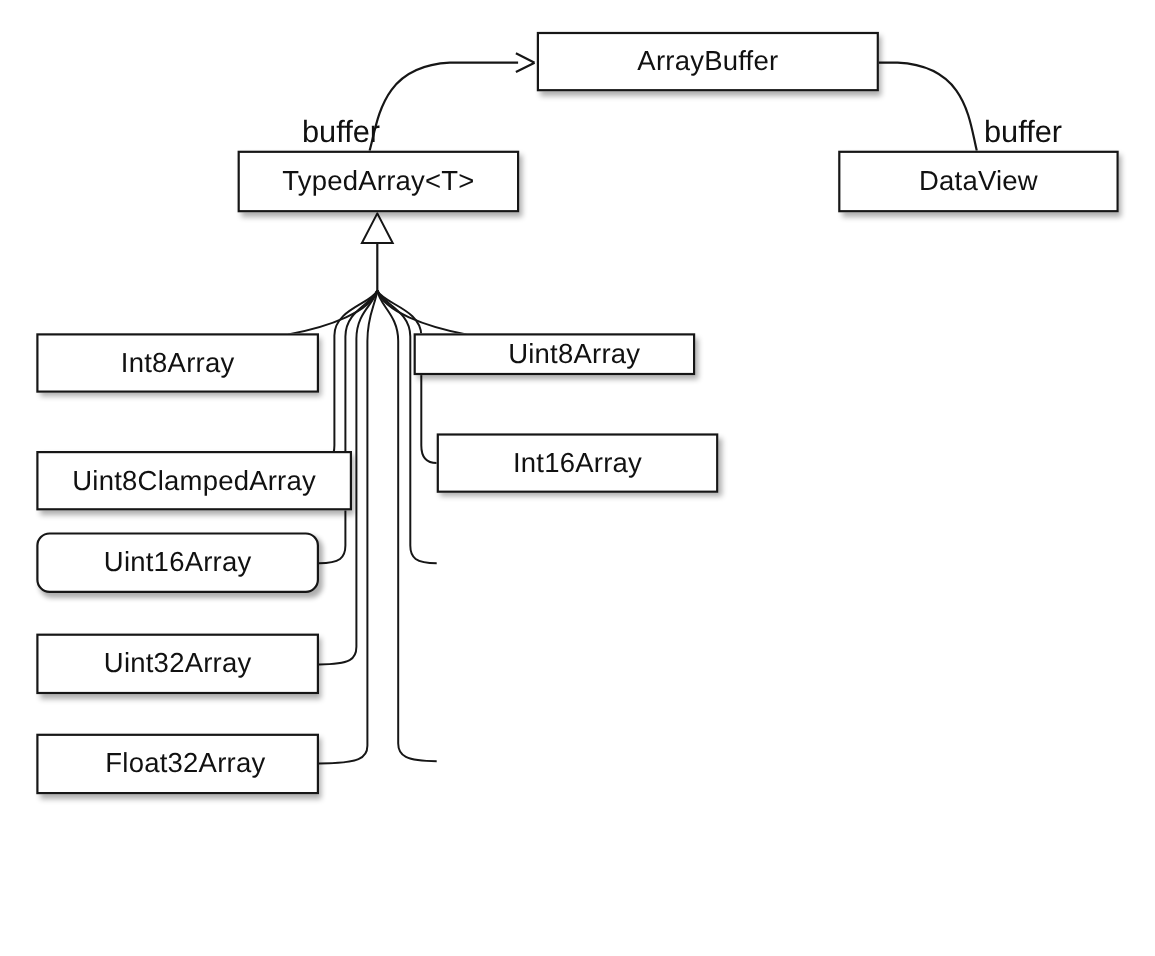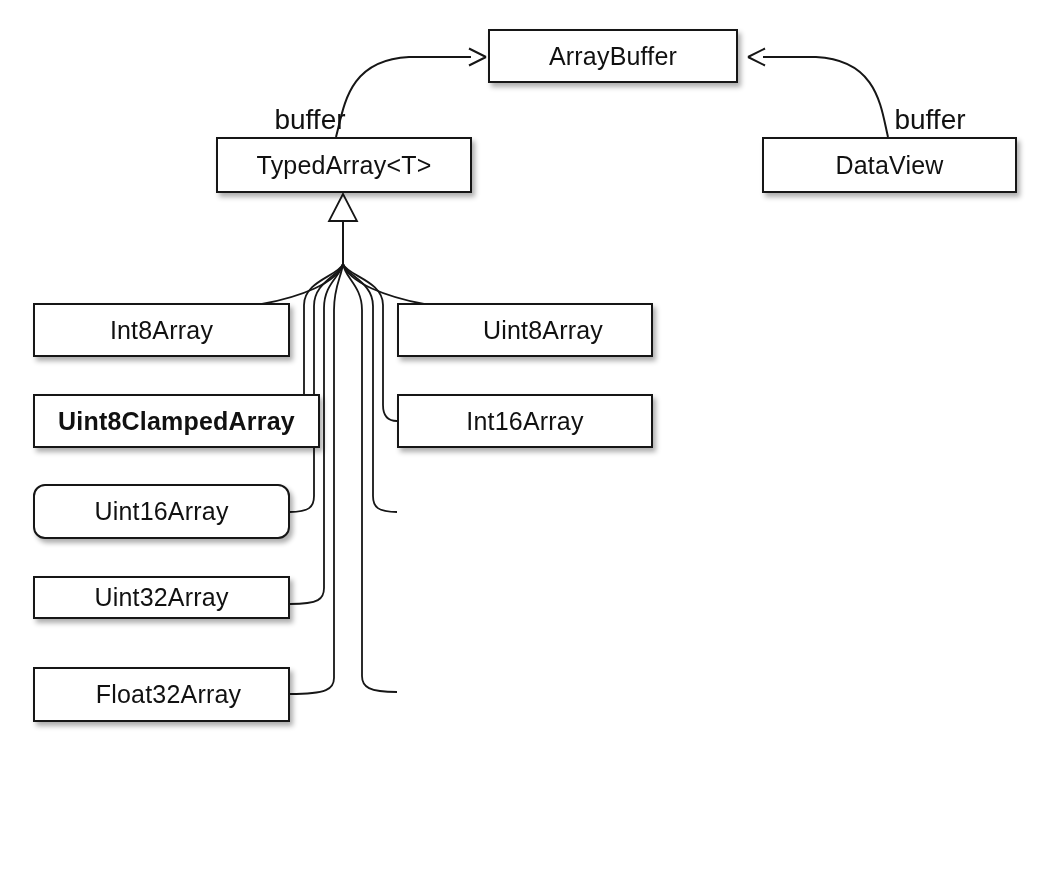--- a/index.html
+++ b/index.html
@@ -64,54 +64,54 @@
     <path class="conn" d="M343,264 C340,277 324,284 324,308 L324,588 C324,599 319,604 290,604"></path>
     <path class="conn" d="M343,264 C341,278 334,286 334,310 L334,678 C334,689 327,694 290,694"></path>
 
     <path class="conn" d="M343,264 C348,276 383,281 383,305 L383,405 C383,416 388,421 397,421"></path>
     <path class="conn" d="M343,264 C347,276 373,282 373,306 L373,496 C373,507 378,512 397,512"></path>
     <path class="conn" d="M343,264 C345,278 362,286 362,310 L362,676 C362,687 369,692 397,692"></path>
 
     <path class="tri" d="M343,194 L329,221 L357,221 Z"></path>
   </svg>
 
-  <div class="node" style="left:488px; top:29px;  width:250px; height:54px;text-align:right;">
+  <div class="node" style="left:488px; top:29px;  width:311px; height:54px;text-align:right;">
     <span>ArrayBuffer</span>
   </div>
 
   <div class="node" style="left:762px; top:137px; width:255px; height:56px;">
     <span>DataView</span>
   </div>
 
   <div class="node" style="left:216px; top:137px; width:256px; height:56px;">
     <span>TypedArray&lt;T&gt;</span>
   </div>
 
   <div class="node" style="left:33px;  top:303px; width:257px; height:54px;">
     <span>Int8Array</span>
   </div>
 
-  <div class="node" style="left:397px; top:303px; width:256px; height:54px;padding-left:36px;">
+  <div class="node" style="left:376px; top:303px; width:256px; height:38px;padding-left:36px;">
     <span>Uint8Array</span>
   </div>
 
-  <div class="node" style="left:33px;  top:394px; width:287px; height:54px;font-weight:bold;">
+  <div class="node" style="left:33px;  top:410px; width:287px; height:54px;">
     <span>Uint8ClampedArray</span>
   </div>
 
   <div class="node" style="left:397px; top:394px; width:256px; height:54px;">
     <span>Int16Array</span>
   </div>
 
   <div class="node" style="left:33px;  top:484px; width:257px; height:55px;border-radius:12px;">
     <span>Uint16Array</span>
   </div>
 
 
-  <div class="node" style="left:33px;  top:576px; width:257px; height:43px;">
+  <div class="node" style="left:33px;  top:576px; width:257px; height:55px;">
     <span>Uint32Array</span>
   </div>
 
   <div class="node" style="left:33px;  top:667px; width:257px; height:55px;padding-left:14px;">
     <span>Float32Array</span>
   </div>
 
 
   <span class="edge-label" style="left:310px; top:104px;">buffer</span>
 

